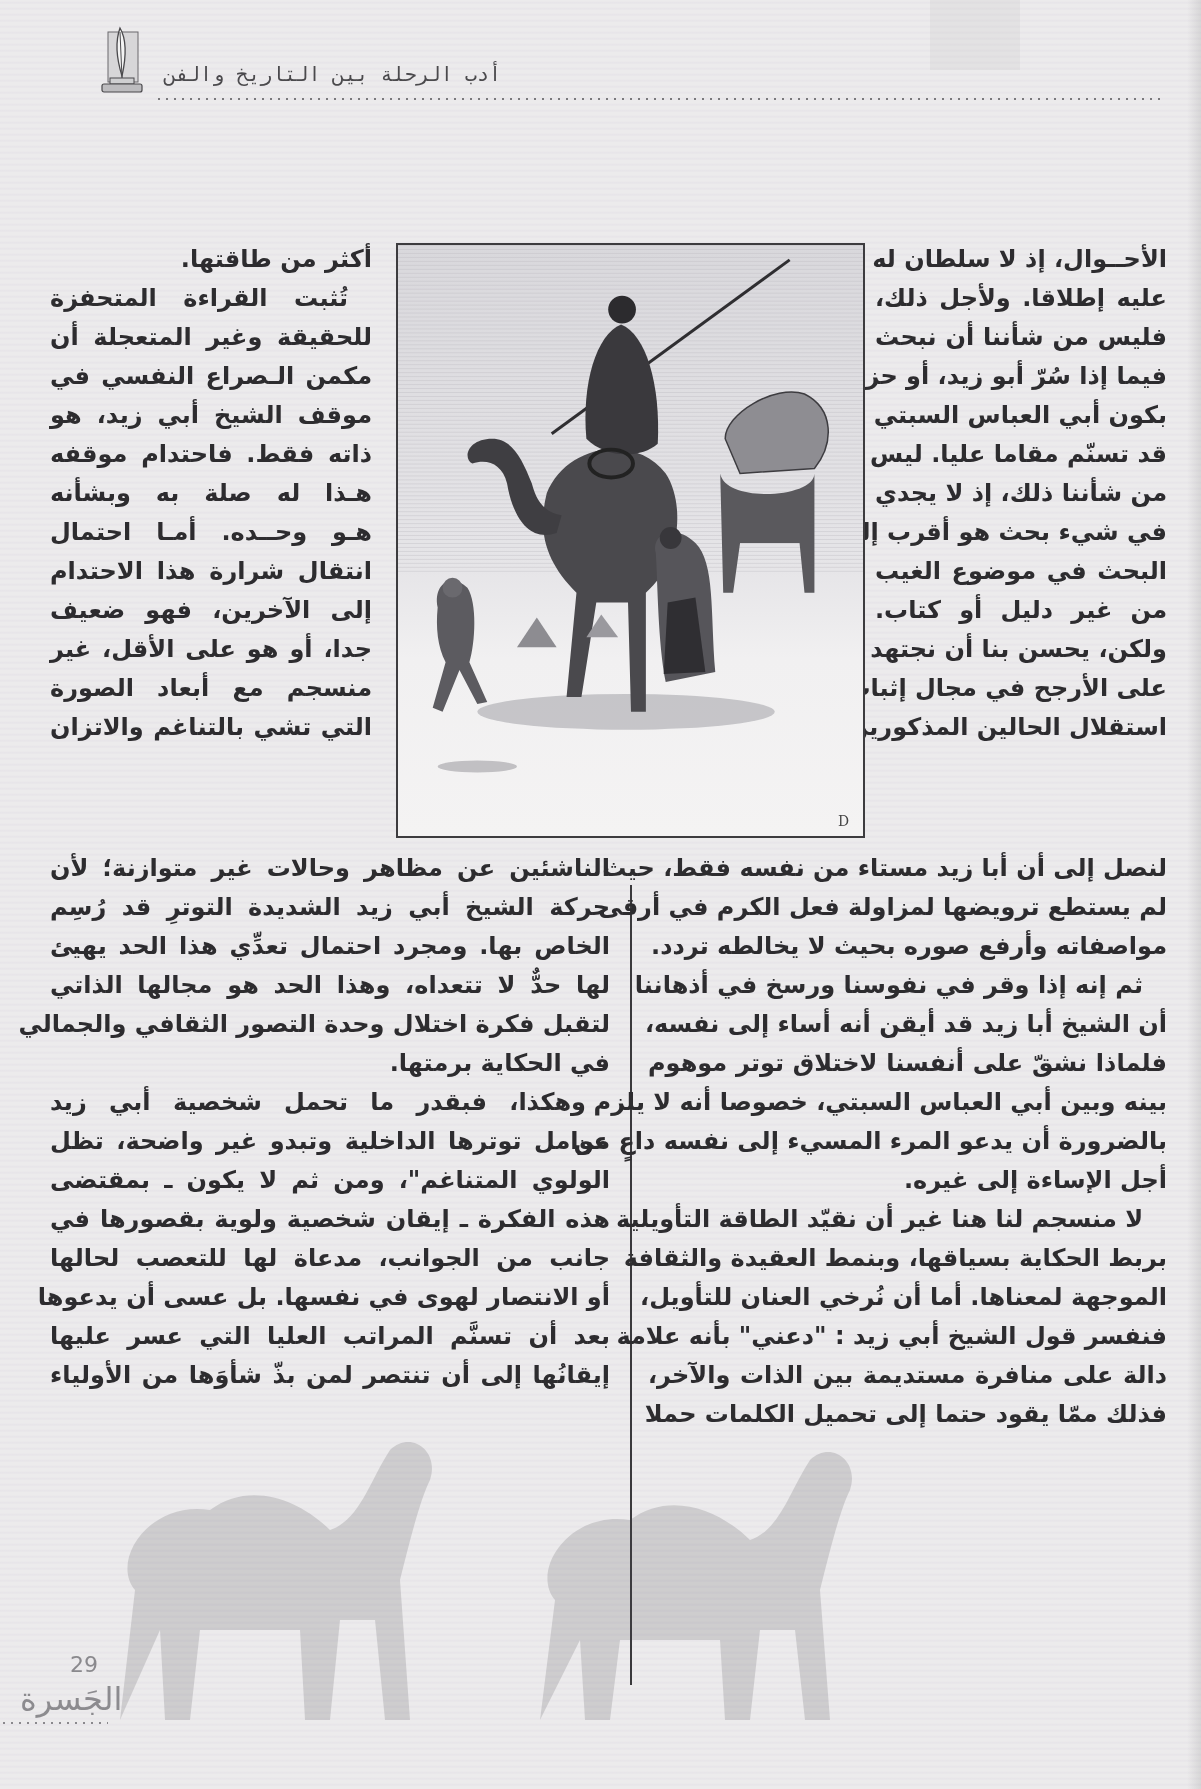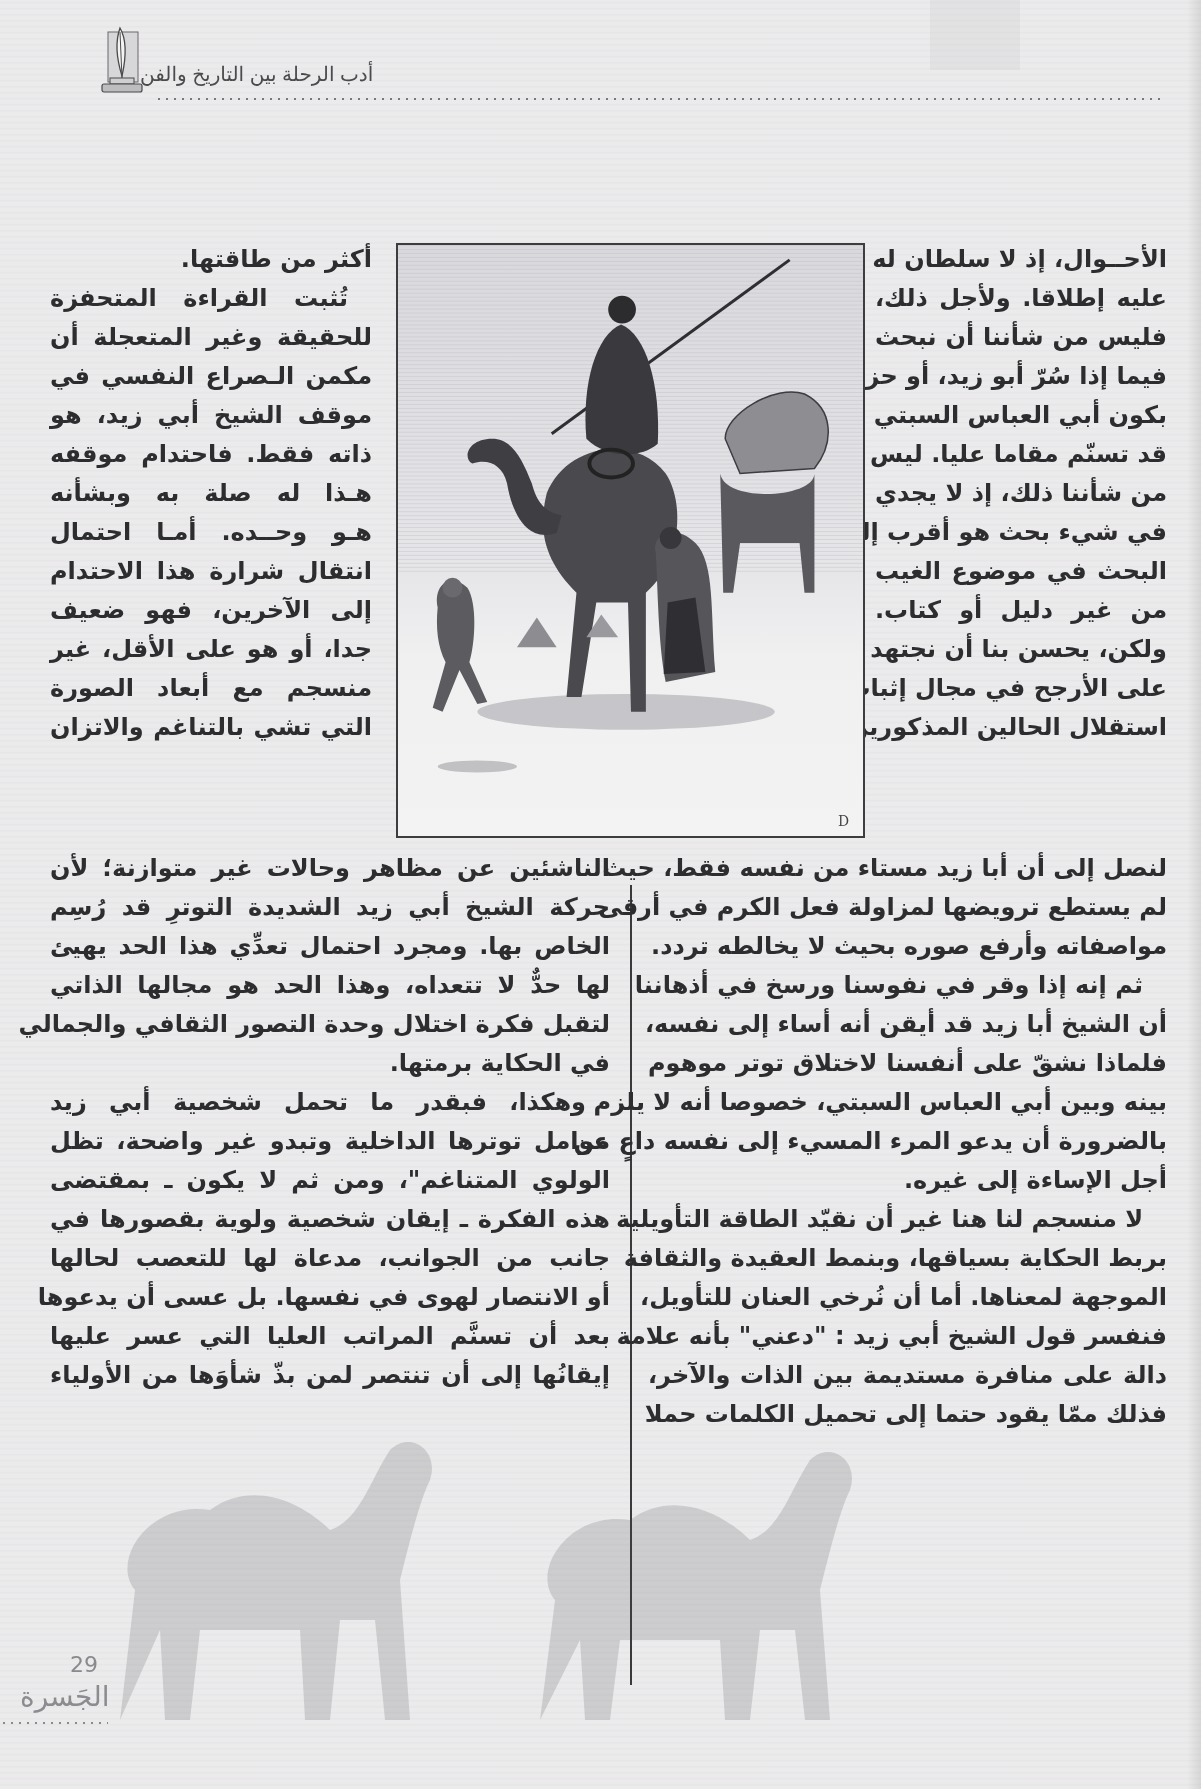--- a/index.html
+++ b/index.html
@@ -10,22 +10,22 @@
     color: #2b2a2c;
   }
   .paper-lines {
     position: absolute; inset: 0;
     background: repeating-linear-gradient(0deg, rgba(255,255,255,0.0) 0px, rgba(255,255,255,0.0) 3px, rgba(220,214,225,0.35) 4px, rgba(255,255,255,0.0) 6px);
     pointer-events: none;
   }
   
   .header-icon { position: absolute; left: 100px; top: 26px; width: 44px; height: 70px; }
   .header-title {
-    position: absolute; left: 140px; top: 62px;
-    font-family: Liberation Sans, sans-serif; font-size: 20px; color: #4b4a4d;
+    position: absolute; left: 164px; top: 62px;
+    font-family: Liberation Mono, monospace; font-size: 20px; color: #4b4a4d;
     direction: rtl; white-space: nowrap; letter-spacing: -0.3px;
   }
   .header-dots {
     position: absolute; left: 155px; top: 98px; width: 1010px; height: 2px;
     background-image: radial-gradient(circle, #7a797c 1px, transparent 1.3px);
     background-size: 8px 2px; background-repeat: repeat-x;
   }
   .top-right-shadow { position: absolute; left: 930px; top: 0; width: 90px; height: 70px; background: rgba(200,200,200,0.25); }
 
   
@@ -53,21 +53,21 @@
 
   .col-divider {
     position: absolute; left: 630px; top: 885px; width: 2px; height: 800px; background: #3a393c;
   }
 
   
   .watermark { position: absolute; left: 40px; top: 1390px; width: 900px; height: 330px; opacity: 0.18; pointer-events: none; }
 
   
   .footer-logo {
-    position: absolute; left: 20px; top: 1680px; font-size: 28px; color: #8c8b8f;
+    position: absolute; left: 20px; top: 1680px; font-size: 32px; color: #8c8b8f;
     direction: rtl; font-family: "DejaVu Sans", sans-serif;
   }
   .footer-dots {
     position: absolute; left: 0; top: 1722px; width: 108px; height: 2px;
     background-image: radial-gradient(circle, #8a898d 1px, transparent 1.3px);
     background-size: 8px 2px; background-repeat: repeat-x;
   }
   .page-number {
     position: absolute; left: 70px; top: 1652px; font-size: 22px; color: #8a898d;
     font-family: "DejaVu Sans", sans-serif;

